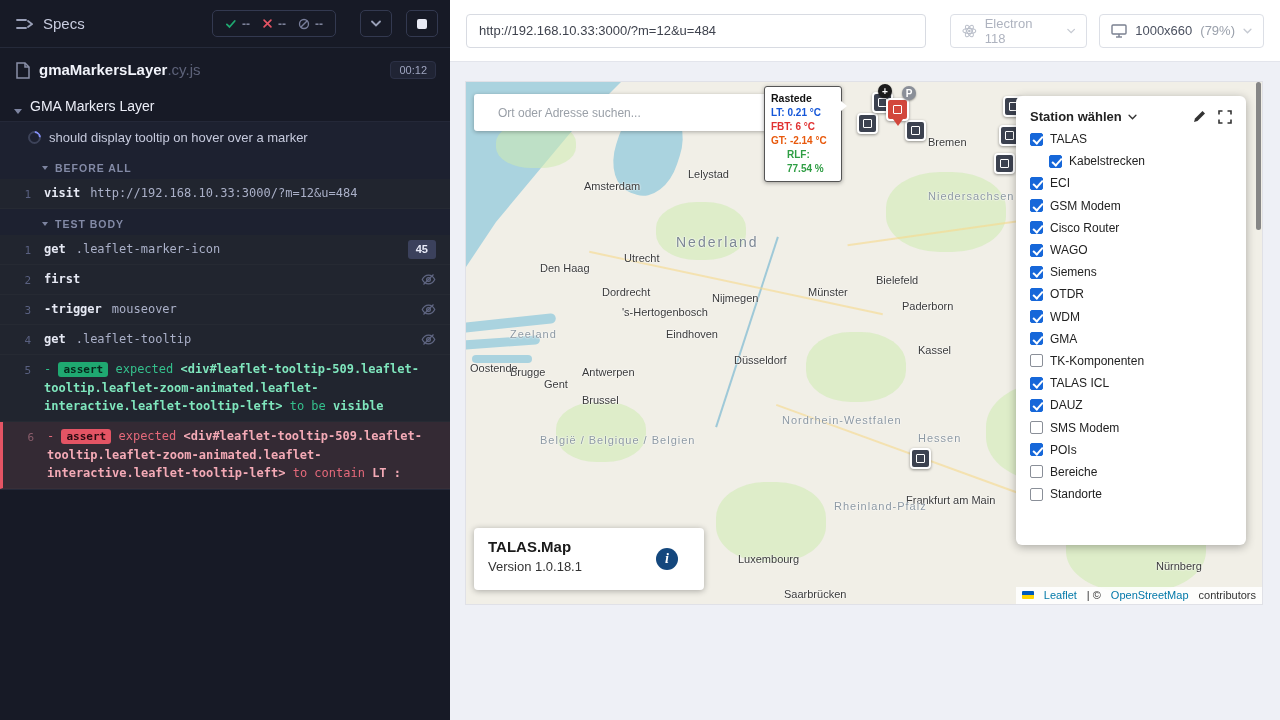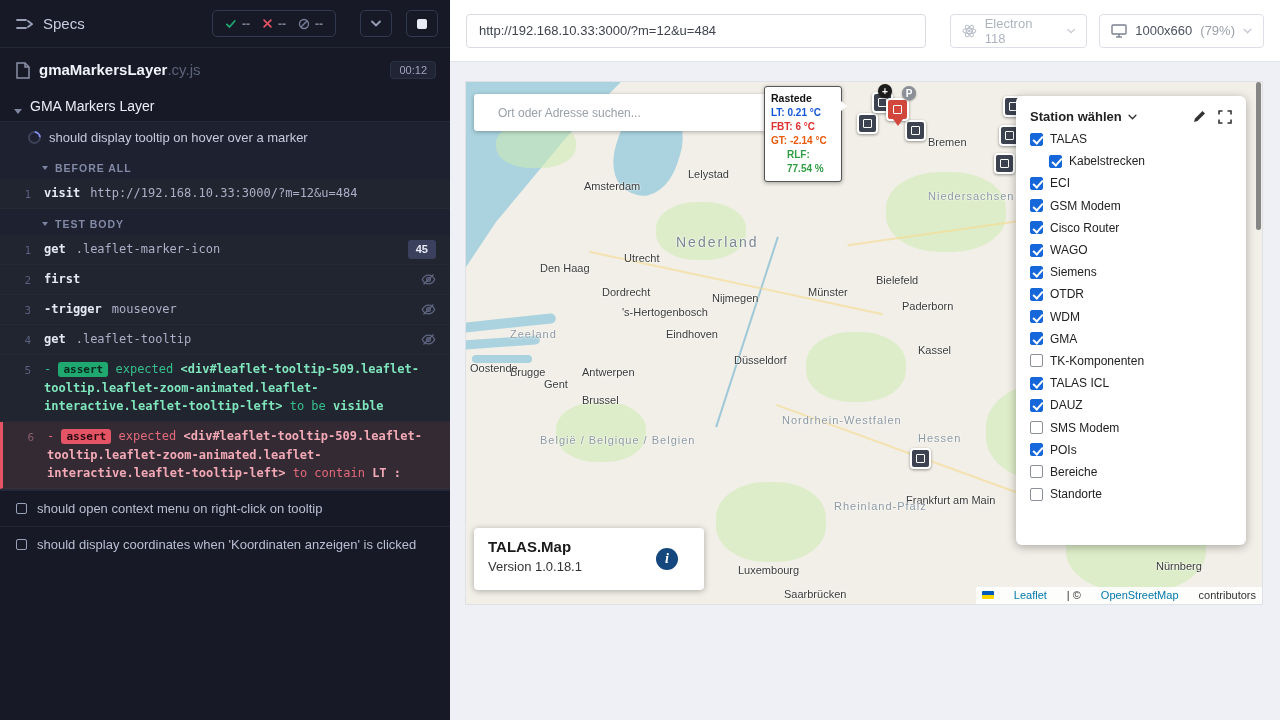--- a/index.html
+++ b/index.html
@@ -110,21 +110,21 @@
   .cb { width:13px; height:13px; border:1px solid #8a8f98; border-radius:2px; background:#fff; position:relative; flex:none; }
   .cb.checked { background:#1667d9; border-color:#1667d9; }
   .cb.checked::after { content:""; position:absolute; left:3.5px; top:0.5px; width:4px; height:8px; border:solid #fff; border-width:0 2px 2px 0; transform:rotate(42deg); }
   .st-label { font-size:12px; color:#222; }
 
   .version-card { position:absolute; left:8px; bottom:14px; width:230px; height:62px; background:#fff; border-radius:4px; box-shadow:0 1px 6px rgba(0,0,0,.3); padding:10px 14px; z-index:30; }
   .vc-title { font-size:15px; font-weight:bold; color:#1a1a1a; margin-bottom:4px; }
   .vc-version { font-size:13px; color:#333; }
   .info-icon { position:absolute; right:26px; top:20px; width:22px; height:22px; border-radius:50%; background:#14477d; color:#fff; display:flex; align-items:center; justify-content:center; font-family:"Liberation Serif",serif; font-style:italic; font-weight:bold; font-size:14px; cursor:pointer; }
 
-  .attribution { position:absolute; right:0; bottom:0; background:rgba(255,255,255,.85); padding:2px 6px 3px; font-size:11px; color:#333; display:flex; align-items:center; gap:20px; z-index:45; }
+  .attribution { position:absolute; right:0; bottom:0; background:rgba(255,255,255,.85); padding:2px 6px 3px; font-size:11px; color:#333; display:flex; align-items:center; gap:10px; z-index:45; }
   .attribution a { color:#0078a8; text-decoration:none; cursor:pointer; }
   .flag { width:12px; height:8px; background:linear-gradient(#005bbb 50%, #ffd500 50%); border-radius:1px; display:inline-block; }
 
   .aut-scroll { position:absolute; right:1px; top:0; width:5px; height:148px; background:rgba(45,47,55,.55); border-radius:3px; z-index:60; cursor:pointer; }
 </style>
 </head>
 <body>
 
 <div class="app">
 
@@ -277,30 +277,20 @@
             <span class="badge-assert">assert</span>
             <span class="a-text">expected</span>
             <span class="a-sel">&lt;div#leaflet-tooltip-509.leaflet-tooltip.leaflet-zoom-animated.leaflet-interactive.leaflet-tooltip-left&gt;</span>
             <span class="a-text">to contain</span>
             <span class="a-strong">LT :</span>
           </div>
         </div>
       </div>
     </div>
 
-    <div>
-        <div class="pending-test">
-          <span class="box-icon"></span>
-          <span>should open context menu on right-click on tooltip</span>
-        </div>
-        <div class="pending-test">
-          <span class="box-icon"></span>
-          <span>should display coordinates when 'Koordinaten anzeigen' is clicked</span>
-        </div>
-      </div>
   </div>
 
   <div class="stage">
     <div class="stage-header">
       <div class="url-box">
         <span>http://192.168.10.33:3000/?m=12&amp;u=484</span>
       </div>
       <div class="spacer"></div>
       <div class="select-box">
         <svg width="16" height="16" viewBox="0 0 16 16" fill="none" stroke="#b9bec9" stroke-width="1.1">
@@ -365,21 +355,21 @@
           <span class="map-label city" style="left: 44px; top: 284px;">Brugge</span>
           <span class="map-label city" style="left: 4px; top: 280px;">Oostende</span>
           <span class="map-label city" style="left: 268px; top: 272px;">Düsseldorf</span>
           <span class="map-label city" style="left: 462px; top: 54px;">Bremen</span>
           <span class="map-label city" style="left: 574px; top: 132px;">Hannover</span>
           <span class="map-label city" style="left: 410px; top: 192px;">Bielefeld</span>
           <span class="map-label city" style="left: 436px; top: 218px;">Paderborn</span>
           <span class="map-label city" style="left: 342px; top: 204px;">Münster</span>
           <span class="map-label city" style="left: 452px; top: 262px;">Kassel</span>
           <span class="map-label city" style="left: 440px; top: 412px;">Frankfurt am Main</span>
-          <span class="map-label city" style="left: 272px; top: 482px; text-align: center;">Luxembourg</span>
+          <span class="map-label city" style="left: 272px; top: 471px; text-align: center;">Luxembourg</span>
           <span class="map-label city" style="left: 690px; top: 478px;">Nürnberg</span>
           <span class="map-label city" style="left: 318px; top: 506px;">Saarbrücken</span>
           <span class="map-label country" style="left: 210px; top: 152px;">Nederland</span>
           <span class="map-label region" style="left: 462px; top: 108px;">Niedersachsen</span>
           <span class="map-label region" style="left: 74px; top: 352px;">België / Belgique / Belgien</span>
           <span class="map-label region" style="left: 316px; top: 332px;">Nordrhein-Westfalen</span>
           <span class="map-label region" style="left: 368px; top: 418px;">Rheinland-Pfalz</span>
           <span class="map-label region" style="left: 452px; top: 350px;">Hessen</span>
           <span class="map-label region" style="left: 44px; top: 246px;">Zeeland</span>
         </div>

